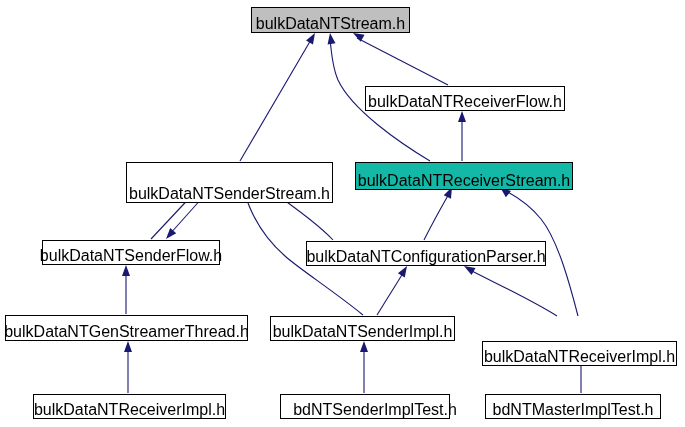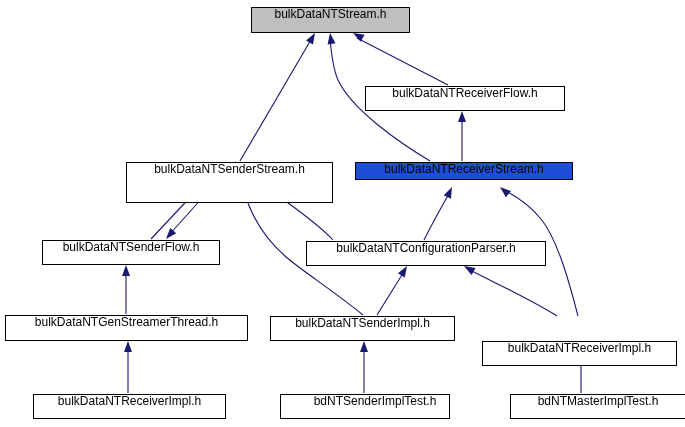--- a/index.html
+++ b/index.html
@@ -13,22 +13,22 @@
   }
   #edges{
     position:absolute;left:0;top:0;width:685px;height:427px;
   }
   .edge{fill:none;stroke-width:1.1px;}
   .node{
     position:absolute;
     box-sizing:border-box;
     border:1px solid #000000;
     background:#ffffff;
-    display:flex;align-items:flex-start;justify-content:center;
-    font-size:12px;color:#000000;white-space:nowrap;
+    display:flex;align-items:flex-end;justify-content:center;
+    font-size:16px;color:#000000;white-space:nowrap;
     line-height:1;
   }
 </style>
 </head>
 <body>
 
 <div class="canvas">
 
   <svg id="edges" xmlns="http://www.w3.org/2000/svg">
       <path d="M240,161 L312,38" class="edge" style="stroke: rgb(25, 25, 112);"></path>
@@ -67,21 +67,21 @@
 
   <div class="node" style="left: 251px; top: 7px; width: 159px; height: 26px; border-color: rgb(0, 0, 0); background: rgb(191, 191, 191);">
       <span>bulkDataNTStream.h</span>
     </div>
   <div class="node" style="left: 365px; top: 86px; width: 200px; height: 25px; border-color: rgb(0, 0, 0); background: rgb(255, 255, 255);">
       <span>bulkDataNTReceiverFlow.h</span>
     </div>
   <div class="node" style="left: 126px; top: 162px; width: 207px; height: 41px; border-color: rgb(0, 0, 0); background: rgb(255, 255, 255);">
       <span>bulkDataNTSenderStream.h</span>
     </div>
-  <div class="node" style="left: 355px; top: 162px; width: 218px; height: 18px; border-color: rgb(0, 0, 0); background: #1d4ed8;">
+  <div class="node" style="left: 355px; top: 162px; width: 218px; height: 28px; border-color: rgb(0, 0, 0); background: #14b8a6;">
       <span>bulkDataNTReceiverStream.h</span>
     </div>
   <div class="node" style="left: 42px; top: 240px; width: 178px; height: 25px; border-color: rgb(0, 0, 0); background: rgb(255, 255, 255);">
       <span>bulkDataNTSenderFlow.h</span>
     </div>
   <div class="node" style="left: 306px; top: 241px; width: 240px; height: 25px; border-color: rgb(0, 0, 0); background: rgb(255, 255, 255);">
       <span>bulkDataNTConfigurationParser.h</span>
     </div>
   <div class="node" style="left: 5px; top: 315px; width: 243px; height: 26px; border-color: rgb(0, 0, 0); background: rgb(255, 255, 255);">
       <span>bulkDataNTGenStreamerThread.h</span>
@@ -91,17 +91,17 @@
     </div>
   <div class="node" style="left: 482px; top: 317px; width: 195px; height: 25px; border-color: rgb(0, 0, 0); background: rgb(255, 255, 255); margin-top: 24px;">
       <span>bulkDataNTReceiverImpl.h</span>
     </div>
   <div class="node" style="left: 33px; top: 394px; width: 193px; height: 25px; border-color: rgb(0, 0, 0); background: rgb(255, 255, 255);">
       <span>bulkDataNTReceiverImpl.h</span>
     </div>
   <div class="node" style="left: 280px; top: 394px; width: 170px; height: 25px; border-color: rgb(0, 0, 0); background: rgb(255, 255, 255); padding-left: 20px;">
       <span>bdNTSenderImplTest.h</span>
     </div>
-  <div class="node" style="left: 510px; top: 394px; width: 176px; height: 25px; border-color: rgb(0, 0, 0); background: rgb(255, 255, 255);">
+  <div class="node" style="left: 485px; top: 394px; width: 176px; height: 25px; border-color: rgb(0, 0, 0); background: rgb(255, 255, 255);">
       <span>bdNTMasterImplTest.h</span>
     </div>
 
 </div>
 
 </body></html>

